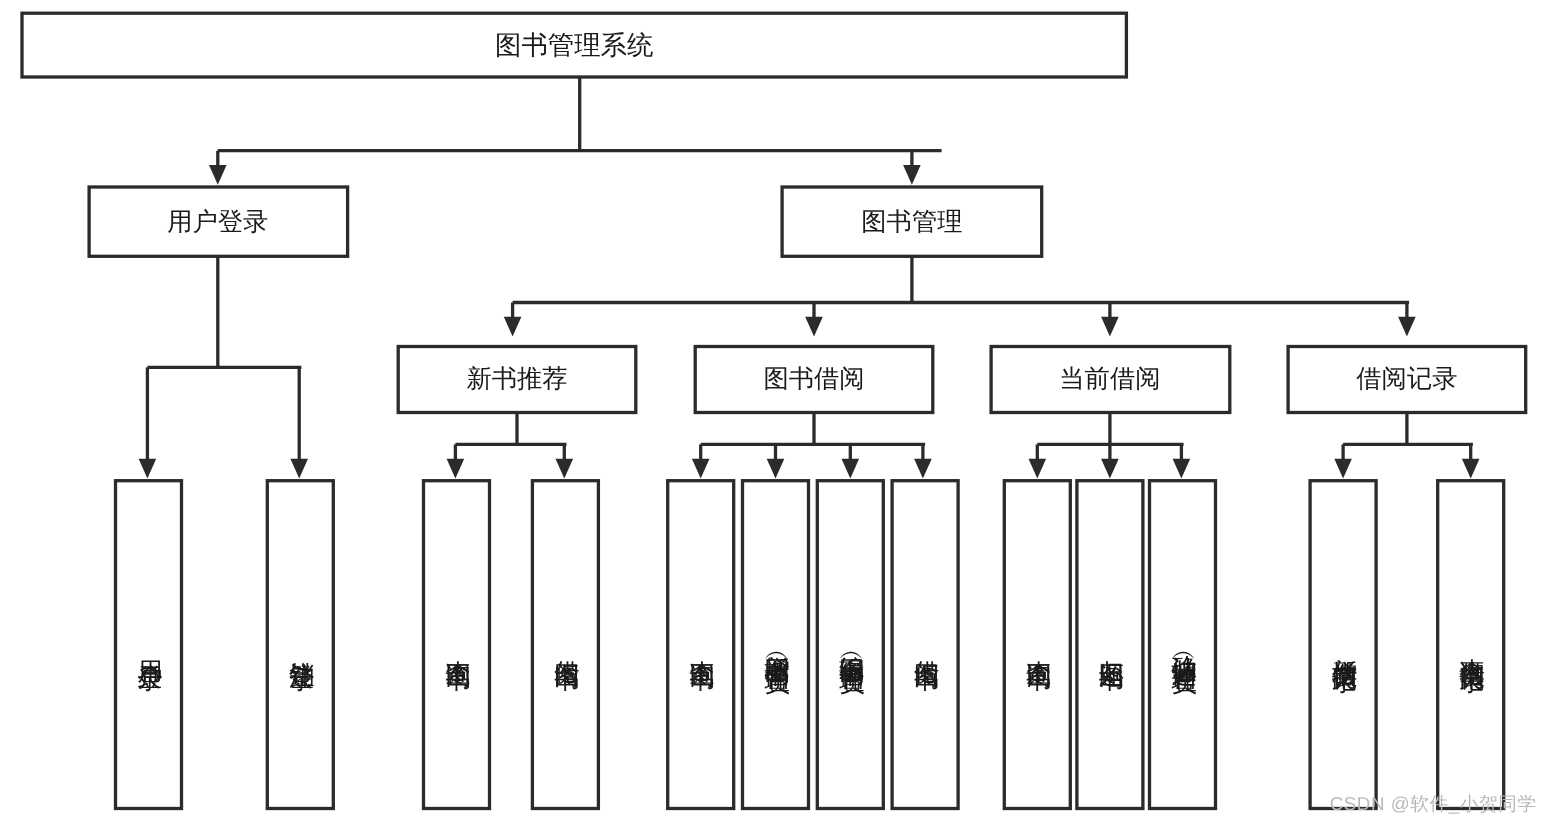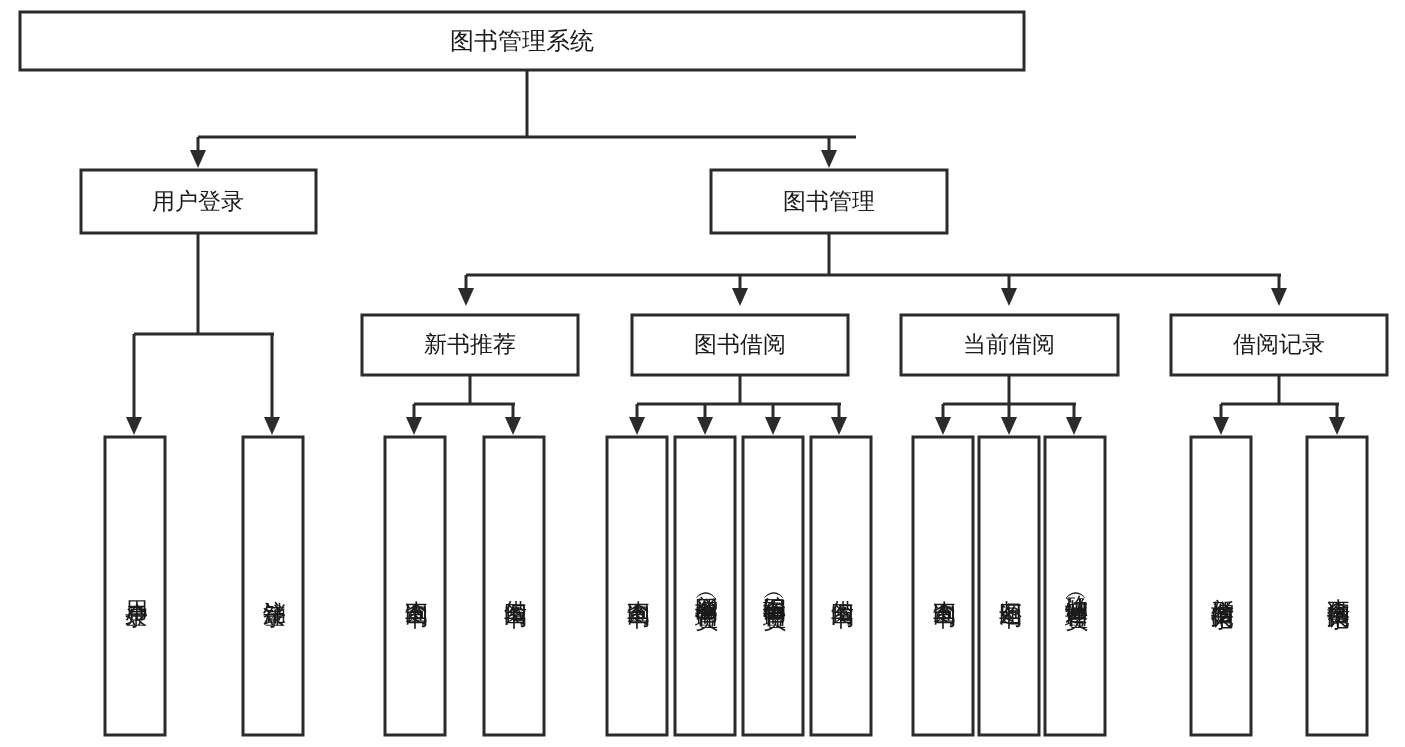--- a/index.html
+++ b/index.html
@@ -244,14 +244,15 @@
       <rect class="node-box" x="1191" y="437" width="60" height="298"></rect>
       <text class="node-label-v" x="1221" y="586">新增借阅记录</text>
     </g>
     <g>
       <rect class="node-box" x="1307" y="437" width="60" height="298"></rect>
       <text class="node-label-v" x="1337" y="586">查询借阅记录</text>
     </g>
 
   </svg>
 
+  <div class="watermark">CSDN @软件_小贺同学</div>
 
 </div>
 
 </body></html>

